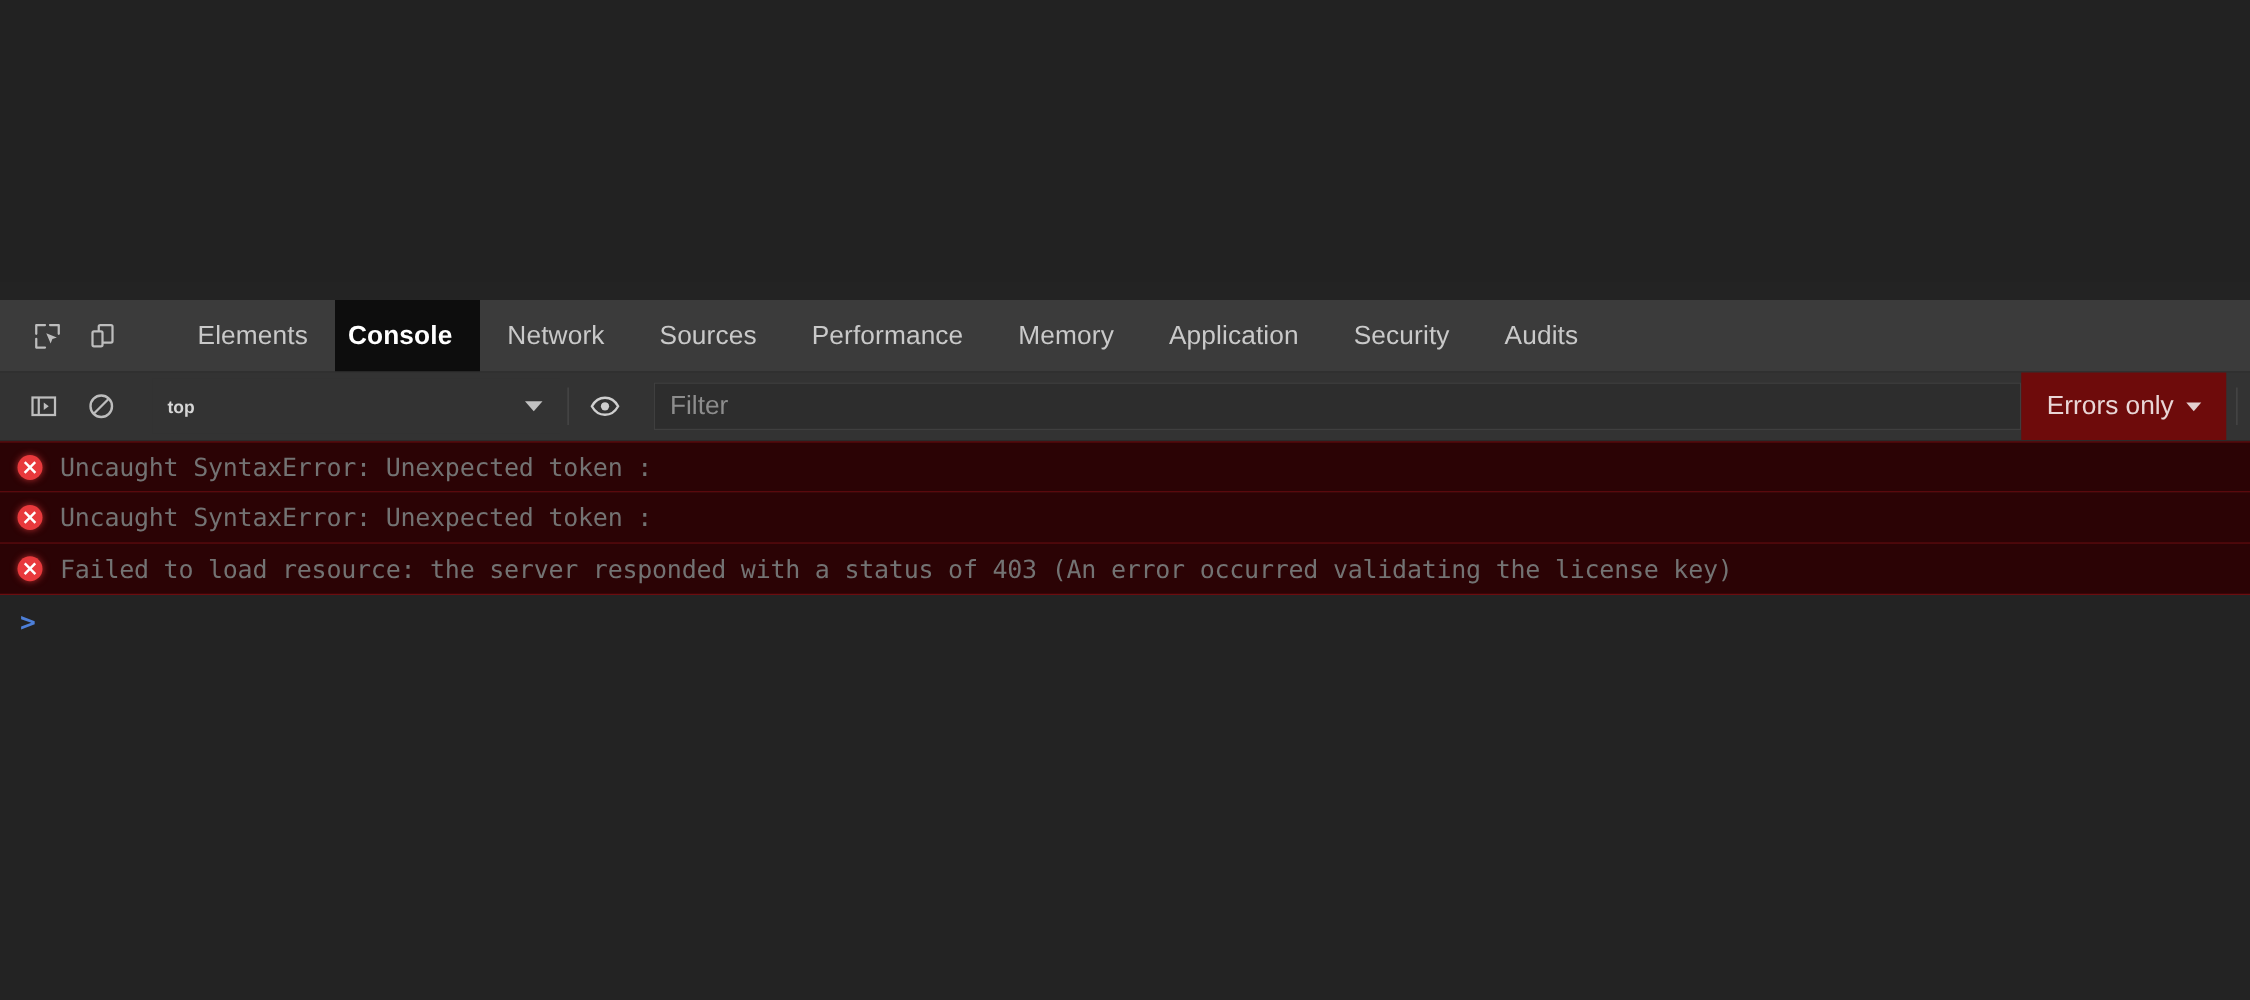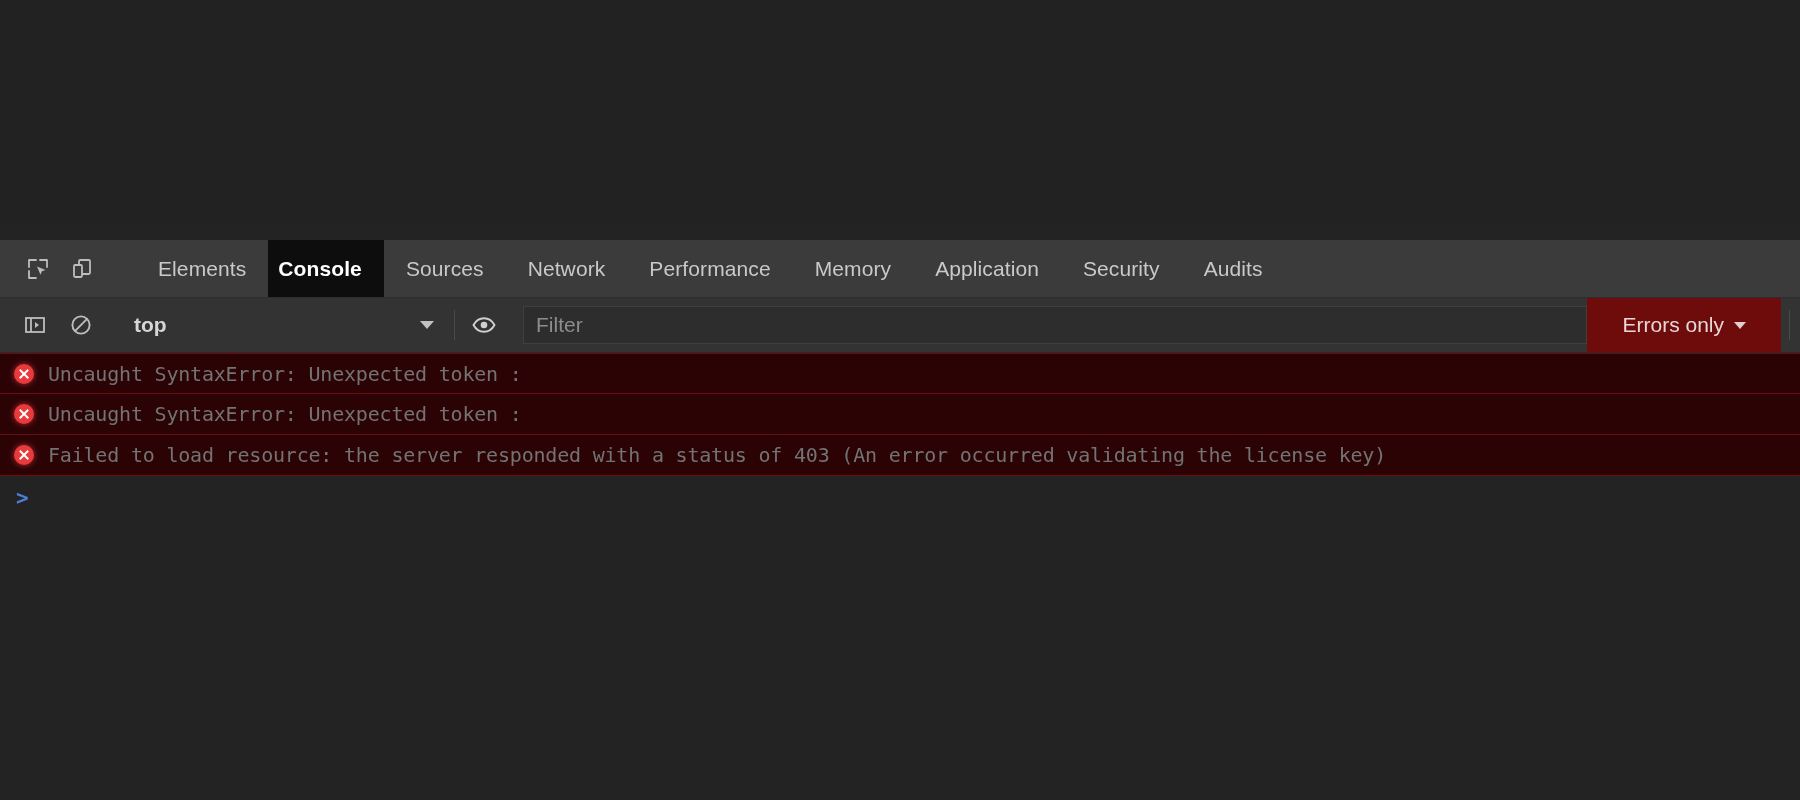--- a/index.html
+++ b/index.html
@@ -115,21 +115,21 @@
     align-items: center;
     justify-content: space-between;
     width: 300px;
     height: 44px;
     margin-left: 18px;
     padding: 0 14px 0 12px;
     background: #333333;
     cursor: pointer;
   }
   .context-select .label {
-    font-size: 21px;
+    font-size: 14px;
     color: #d6d6d6;
     font-weight: bold;
   }
   .caret {
     width: 0; height: 0;
     border-left: 7px solid transparent;
     border-right: 7px solid transparent;
     border-top: 8px solid #c2c2c2;
   }
   .divider {
@@ -153,21 +153,21 @@
     outline: none;
     box-sizing: border-box;
   }
   .filter-input::placeholder { color: #8d8d8d; }
 
   .level-select {
     display: flex;
     align-items: center;
     gap: 10px;
     height: 54px;
-    padding: 0 35px;
+    padding: 0 20px;
     background: #6e0b0b;
     color: #e9d6d6;
     font-size: 21px;
     cursor: pointer;
     white-space: nowrap;
   }
   .level-select .caret-sm {
     width: 0; height: 0;
     border-left: 6px solid transparent;
     border-right: 6px solid transparent;
@@ -276,22 +276,22 @@
           <svg width="24" height="24" viewBox="0 0 24 24" fill="none">
             <rect x="9" y="3" width="11" height="14" rx="1.2" stroke="#bdbdbd" stroke-width="1.8"></rect>
             <rect x="4" y="8" width="8" height="12" rx="1.2" fill="#3b3b3b" stroke="#bdbdbd" stroke-width="1.8"></rect>
           </svg>
         </div>
       </div>
 
       <div class="tabs">
         <div class="tab">Elements</div>
         <div class="tab active">Console</div>
+        <div class="tab">Network</div>
         <div class="tab">Sources</div>
-        <div class="tab">Network</div>
         <div class="tab">Performance</div>
         <div class="tab">Memory</div>
         <div class="tab">Application</div>
         <div class="tab">Security</div>
         <div class="tab">Audits</div>
       </div>
     </div>
 
     <div class="filterbar">
 

